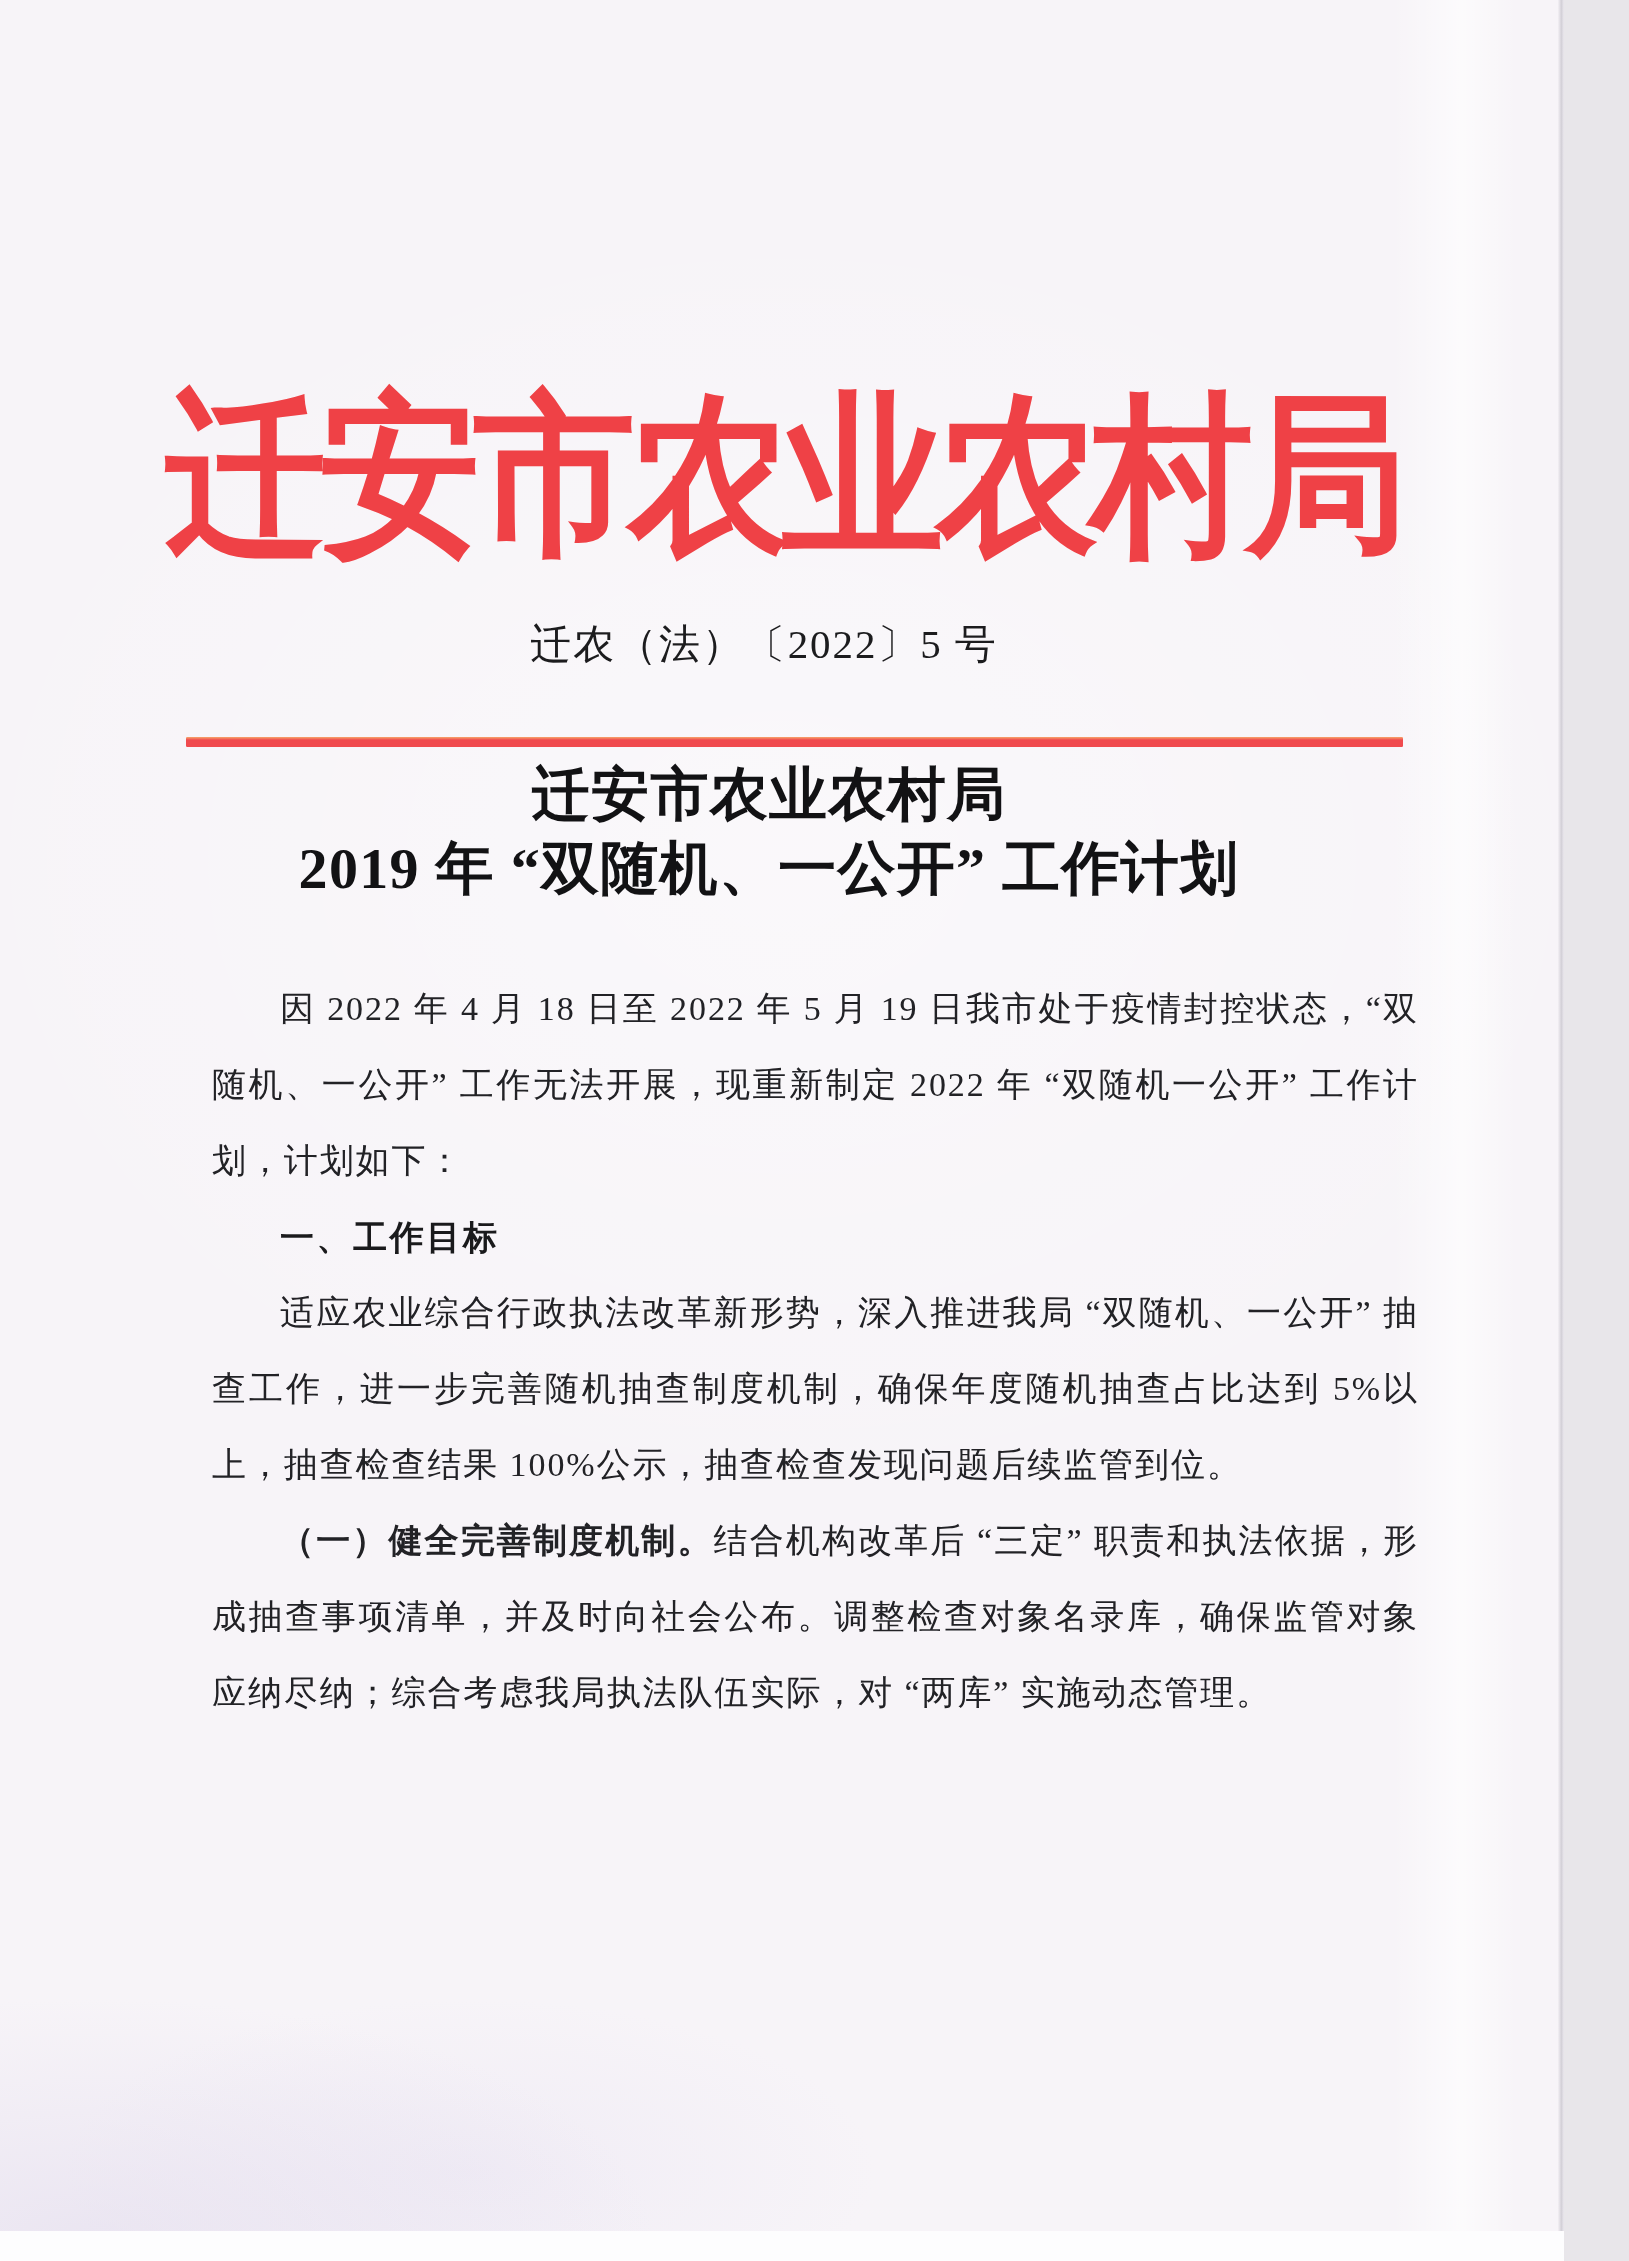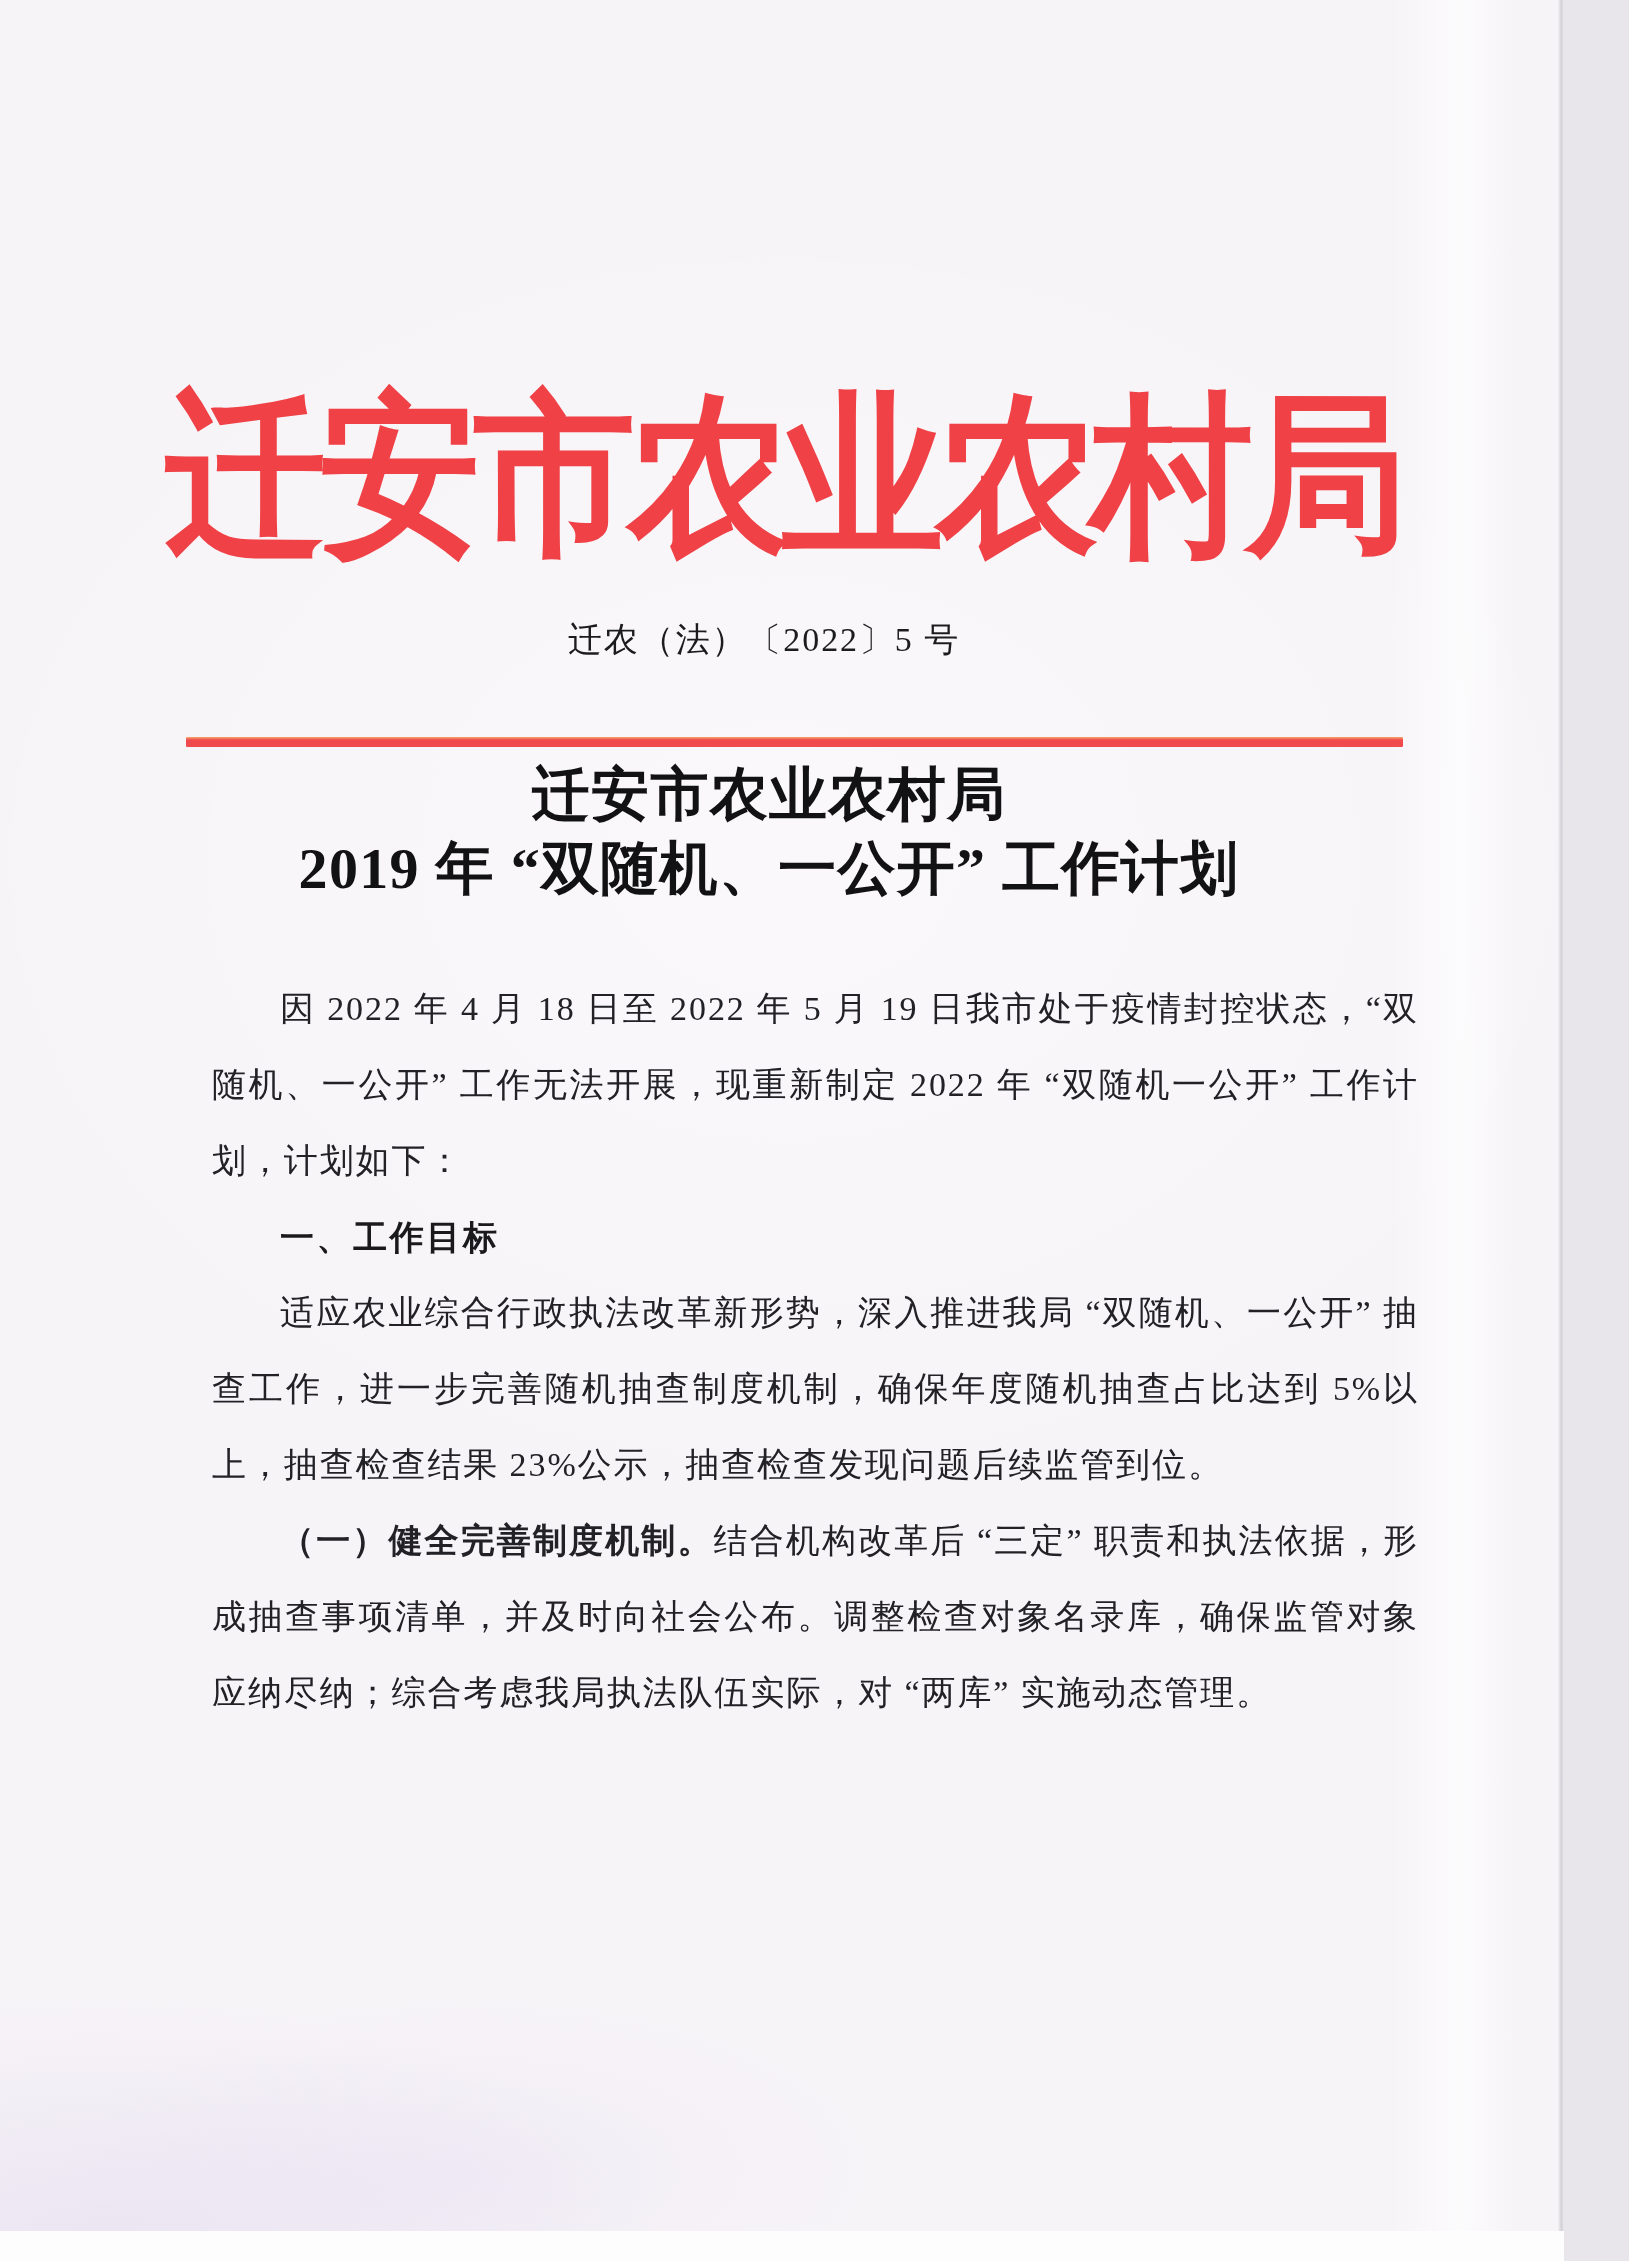--- a/index.html
+++ b/index.html
@@ -34,21 +34,21 @@
     line-height: 1.08;
     letter-spacing: -7.7px;
     color: var(--masthead-red, #ef4146);
     transform: scaleY(1.08);
     transform-origin: top center;
     white-space: nowrap;
   }
   .doc-number {
     position: absolute; top: 619px; left: 0; right: 36px;
     text-align: center;
-    font-size: 34px;
+    font-size: 41px;
     line-height: 1.25;
     letter-spacing: 1.9px;
     color: var(--text-black, #1c1c1e);
   }
   .red-rule {
     position: absolute; top: 737px; left: 186px;
     width: 1217px; height: 9.7px;
     background-color: var(--rule-red, #f04a4e);
     background-image: linear-gradient(180deg, rgba(247,176,110,0.9) 0%, rgba(247,176,110,0) 30%);
     border-radius: 1.3px;
@@ -93,20 +93,20 @@
   <div class="red-rule"></div>
 
   <div class="doc-title">
     <div>迁安市农业农村局</div>
     <div>2019 年 “双随机、一公开” 工作计划</div>
   </div>
 
   <div class="doc-body">
     <p>因 2022 年 4 月 18 日至 2022 年 5 月 19 日我市处于疫情封控状态，“双随机、一公开” 工作无法开展，现重新制定 2022 年 “双随机一公开” 工作计划，计划如下：</p>
     <p class="heading">一、工作目标</p>
-    <p>适应农业综合行政执法改革新形势，深入推进我局 “双随机、一公开” 抽查工作，进一步完善随机抽查制度机制，确保年度随机抽查占比达到 5%以上，抽查检查结果 23%公示，抽查检查发现问题后续监管到位。</p>
+    <p>适应农业综合行政执法改革新形势，深入推进我局 “双随机、一公开” 抽查工作，进一步完善随机抽查制度机制，确保年度随机抽查占比达到 5%以上，抽查检查结果 100%公示，抽查检查发现问题后续监管到位。</p>
     <p><span class="lead">（一）健全完善制度机制。</span><span>结合机构改革后 “三定” 职责和执法依据，形成抽查事项清单，并及时向社会公布。调整检查对象名录库，确保监管对象应纳尽纳；综合考虑我局执法队伍实际，对 “两库” 实施动态管理。</span></p>
   </div>
 
   <div class="scan-strip"></div>
 
 </div>
 
 
 </body></html>

